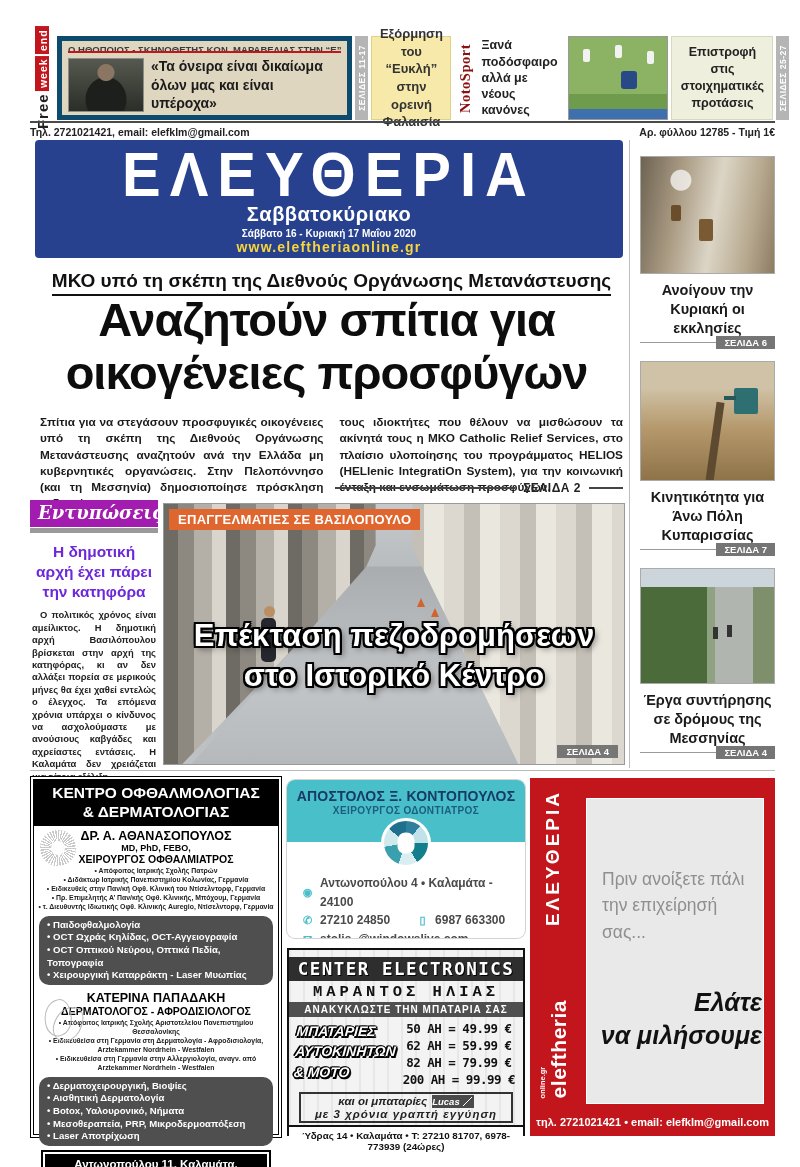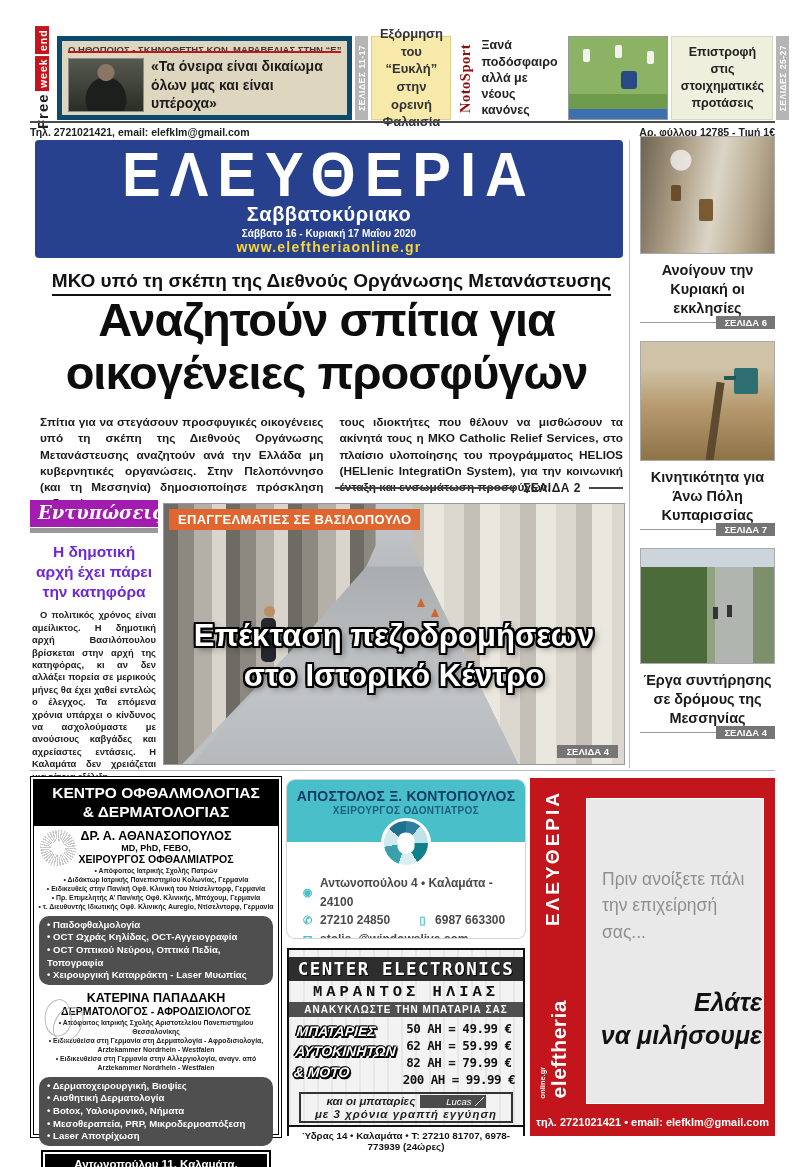--- a/index.html
+++ b/index.html
@@ -38,21 +38,21 @@
   
   .masthead { position:absolute; left:35px; top:140px; width:588px; height:118px; background:#27418f; border-radius:4px; text-align:center; color:#fff; overflow:hidden; }
   .mast-logo { display:inline-block; font-size:58px; font-weight:800; letter-spacing:9px; line-height:1; padding-top:5px; transform:scaleY(1.08); }
   .mast-edition { font-size:20px; font-weight:800; margin-top:0px; letter-spacing:.5px; }
   .mast-date { font-size:10px; font-weight:600; margin-top:2px; }
   .mast-url { font-size:14px; font-weight:800; color:#f7d53c; letter-spacing:1.2px; }
 
   .v-divider { position:absolute; left:629px; top:140px; height:628px; border-left:1.5px solid #bdbdbd; }
 
   
-  .sidebar { position:absolute; left:640px; top:136px; width:135px; }
+  .sidebar { position:absolute; left:640px; top:156px; width:135px; }
   .sb-photo { width:135px; border:1px solid #aaa; position:relative; overflow:hidden; }
   .ph-church { height:118px; background:
       radial-gradient(circle at 30% 20%, rgba(255,255,255,.7) 0 10px, rgba(0,0,0,0) 11px),
       linear-gradient(100deg, #6e6352 0%, #a99a82 28%, #dcd5c6 55%, #b7a98f 80%, #8c7c64 100%); }
   .chair { position:absolute; width:14px; height:22px; background:#7a5a33; border-radius:2px; }
   .chair.c1 { left:58px; top:62px; } .chair.c2 { left:30px; top:48px; width:10px; height:16px; background:#6a4e2c; }
   .ph-dirt { height:120px; background: linear-gradient(#cfc2a6 0 22%, #b69a6e 55%, #8f7348); }
   .excavator { position:absolute; right:16px; top:26px; width:24px; height:26px; background:#2e6f72; border-radius:2px; }
   .excavator::after { content:""; position:absolute; left:-10px; top:8px; width:12px; height:4px; background:#24585a; }
   .trench { position:absolute; left:70px; top:40px; width:8px; height:80px; background:#5d4a30; transform:rotate(8deg); }
@@ -145,21 +145,21 @@
   .el-brand { font-size:17.5px; font-weight:800; letter-spacing:1.5px; color:#fff; text-shadow:1px 1px 0 #000; font-family:"DejaVu Sans Mono", monospace; }
   .el-owner { text-align:center; font-size:15.5px; font-weight:800; letter-spacing:4px; color:#111; padding:2px 0 1px;font-family:Liberation Mono, monospace; }
   .el-banner { background:#4f4f4f; color:#fff; text-align:center; font-size:10px; font-weight:800; letter-spacing:1px; padding:2px 0; }
   .el-mid { display:flex; padding:4px 6px 2px; }
   .el-prod { flex:1; font-size:14px; font-weight:800; font-style:italic; color:#fff; line-height:1.45; transform:skewX(-4deg);
      text-shadow:1.5px 0 0 #000, -1.5px 0 0 #000, 0 1.5px 0 #000, 0 -1.5px 0 #000, 1.5px 1.5px 0 #000, -1.5px -1.5px 0 #000, 2px 2px 0 #555; }
   .el-prices { flex:1.1; text-align:center; }
   .el-price { font-size:12.5px; font-weight:800; color:#111; line-height:1.35; font-family:"DejaVu Sans Mono", monospace; letter-spacing:-.5px; }
   .el-warr { border:2px solid #333; margin:1px 10px 2px; padding:1px 5px; }
   .el-w1 { display:flex; align-items:center; gap:5px; justify-content:center; font-size:11.5px; font-weight:800; font-style:italic; color:#222; }
-  .el-lucas { background:#4a4a4a; color:#fff; font-size:9.5px; font-style:italic; font-weight:400; padding:1px 14px 1px 26px; position:relative; }
+  .el-lucas { background:#4a4a4a; color:#fff; font-size:9.5px; font-style:italic; font-weight:700; padding:1px 14px 1px 0; position:relative; }
   .el-lucas::after { content:""; position:absolute; right:2px; top:2px; width:9px; height:9px; background:linear-gradient(135deg, rgba(0,0,0,0) 45%, #fff 45% 55%, rgba(0,0,0,0) 55%); }
   .el-w2 { text-align:center; font-size:11.5px; font-weight:800; font-style:italic; letter-spacing:1px; color:#222; }
   .el-footer { border-top:2px solid #111; background:#fff; text-align:center; font-size:9.8px; font-weight:700; color:#111; padding:3px 1px; }
 
   
   .ad-house { position:absolute; left:530px; top:778px; width:245px; height:358px; background:#c3161c; }
   .ha-panel { position:absolute; left:56px; top:20px; right:11px; bottom:32px; background:#e9e9e9; border:1px solid #fff; }
   .ha-vlogo { position:absolute; left:12px; top:12px; }
   .ha-vlogo span { writing-mode:vertical-rl; transform:rotate(180deg); color:#fff; font-size:19px; font-weight:800; letter-spacing:3px; display:inline-block; }
   .ha-vbrand { position:absolute; left:8px; bottom:38px; display:flex; }

